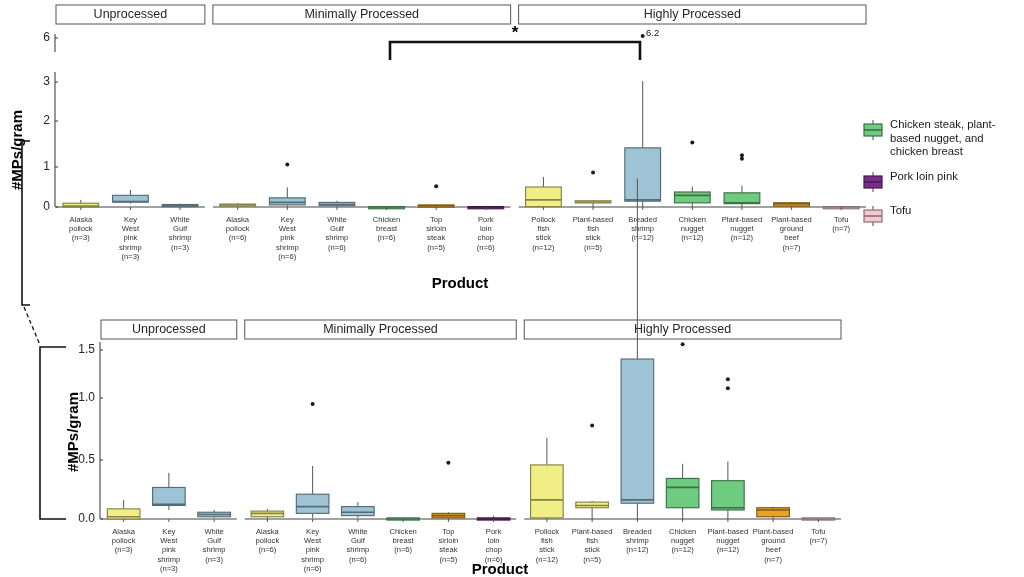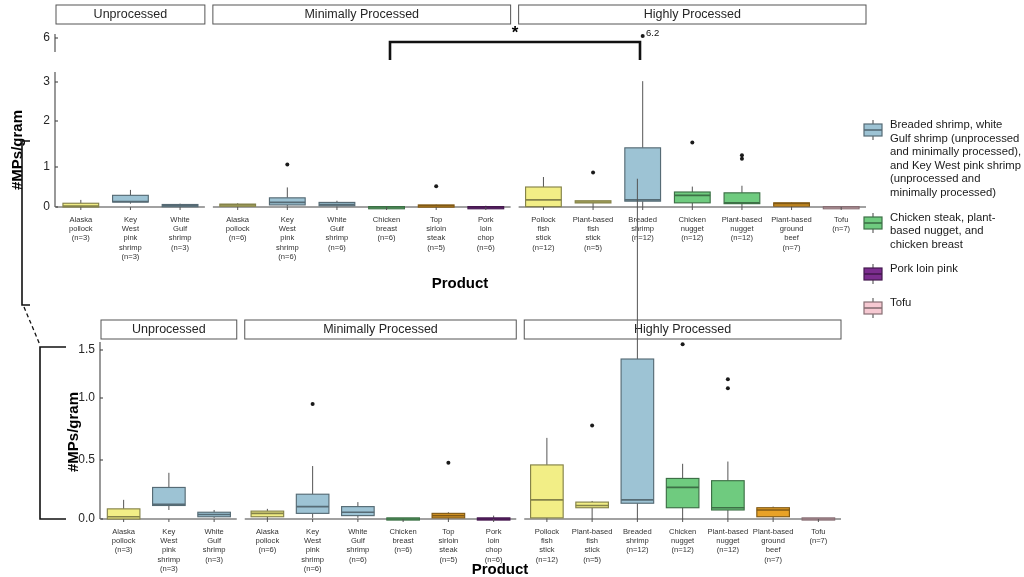--- a/index.html
+++ b/index.html
@@ -369,31 +369,20 @@
       <path d="M 66 347 L 40 347 L 40 519 L 66 519" fill="none" stroke="#111" stroke-width="1.6"></path>
       <line x1="24" y1="307" x2="40" y2="345" stroke="#111" stroke-width="1.3" stroke-dasharray="4 3"></line>
     </svg>
 
   <div class="legend" id="legend-root">
       <div class="legend-row">
         <div class="legend-key">
           <svg width="22" height="22" class="key-svg">
             <line x1="11" y1="1" x2="11" y2="5" stroke="#555" stroke-width="1.1"></line>
             <line x1="11" y1="17" x2="11" y2="21" stroke="#555" stroke-width="1.1"></line>
-            <rect x="2" y="5" width="18" height="12" fill="#9DC3D4" stroke="#566b75" stroke-width="1.2"></rect>
-            <line x1="2" y1="11" x2="20" y2="11" stroke="#566b75" stroke-width="1.6"></line>
-          </svg>
-        </div>
-        <div class="legend-label">Breaded shrimp, white Gulf shrimp (unprocessed and minimally processed), and Key West pink shrimp (unprocessed and minimally processed)</div>
-      </div>
-      <div class="legend-row">
-        <div class="legend-key">
-          <svg width="22" height="22" class="key-svg">
-            <line x1="11" y1="1" x2="11" y2="5" stroke="#555" stroke-width="1.1"></line>
-            <line x1="11" y1="17" x2="11" y2="21" stroke="#555" stroke-width="1.1"></line>
             <rect x="2" y="5" width="18" height="12" fill="#6FCB7F" stroke="#3d7046" stroke-width="1.2"></rect>
             <line x1="2" y1="11" x2="20" y2="11" stroke="#3d7046" stroke-width="1.6"></line>
           </svg>
         </div>
         <div class="legend-label">Chicken steak, plant-based nugget, and chicken breast</div>
       </div>
       <div class="legend-row">
         <div class="legend-key">
           <svg width="22" height="22" class="key-svg">
             <line x1="11" y1="1" x2="11" y2="5" stroke="#555" stroke-width="1.1"></line>

